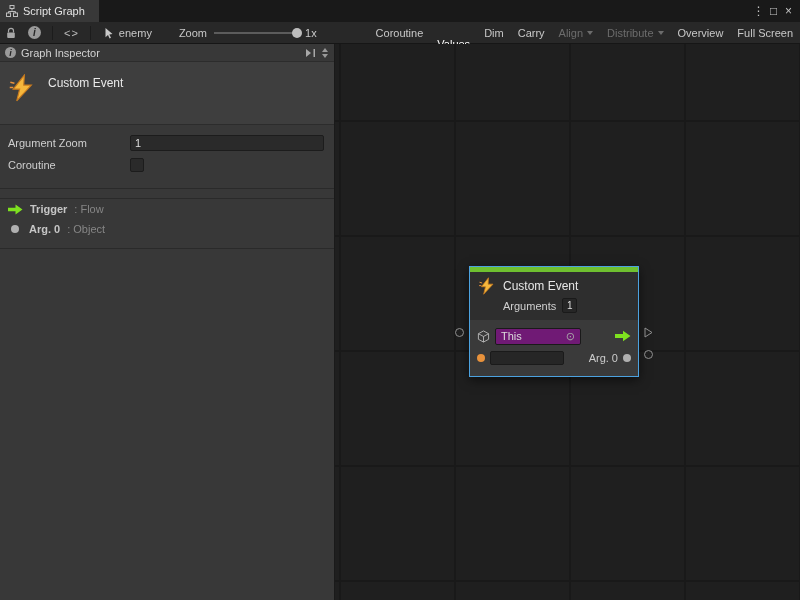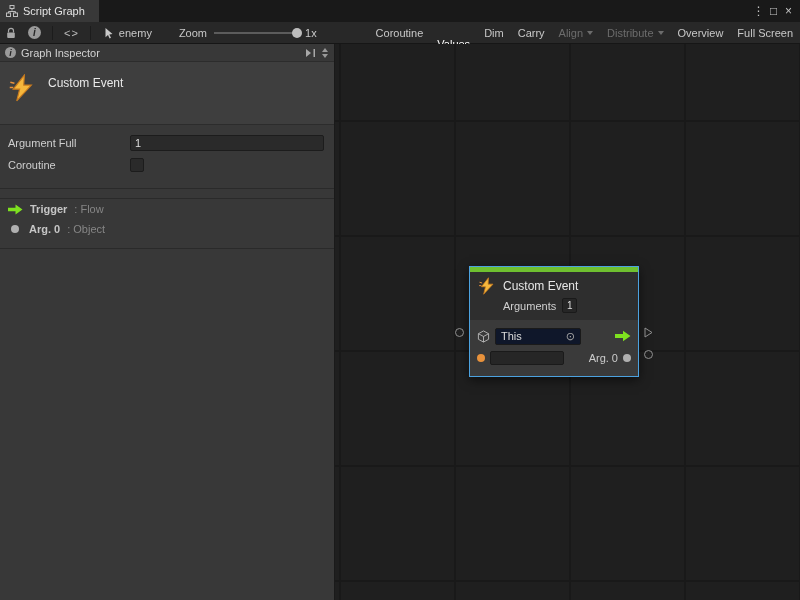--- a/index.html
+++ b/index.html
@@ -70,21 +70,21 @@
 
   
   .node { position:absolute; left:134px; top:222px; width:170px; border:1px solid #4ca2e0; background:#303030; box-shadow:0 3px 10px rgba(0,0,0,.55); }
   .node-accent { height:5px; background:#6fc030; }
   .node-header { background:#2e2e2e; padding:5px 8px 7px; }
   .node-title-row { display:flex; align-items:center; gap:7px; color:#e6e6e6; font-size:12px; }
   .node-args-row { display:flex; align-items:center; gap:6px; margin:3px 0 0 25px; color:#d0d0d0; font-size:11px; }
   .mini-field { min-width:15px; height:15px; background:#262626; border:1px solid #1a1a1a; border-radius:2px; color:#dddddd; font-size:10px; display:flex; align-items:center; justify-content:center; padding:0 3px; }
   .node-body { background:#3a3a3a; padding:5px 7px 7px; }
   .body-row { display:flex; align-items:center; gap:5px; height:22px; }
-  .dropdown { width:86px; height:17px; background:#0f172a; border:1px solid #1a1a1a; border-radius:2px; display:flex; align-items:center; padding:0 5px; color:#dcdcdc; font-size:11px; }
+  .dropdown { width:86px; height:17px; background:#701a75; border:1px solid #1a1a1a; border-radius:2px; display:flex; align-items:center; padding:0 5px; color:#dcdcdc; font-size:11px; }
   .picker { margin-left:auto; color:#a8a8a8; font-size:11px; line-height:1; }
   .node-input { width:74px; height:14px; background:#262626; border:1px solid #1a1a1a; border-radius:2px; font-family:"Liberation Sans", sans-serif; color:#ddd; font-size:10px; padding:0 3px; outline:none; }
   .arrow-slot { margin-left:auto; display:flex; align-items:center; }
   .arg-label { margin-left:auto; color:#cccccc; }
   .port { position:absolute; }
   .port-circle { width:9px; height:9px; border:1px solid #8f8f8f; border-radius:50%; background:#1f1f1f; }
 </style>
 </head>
 <body>
 
@@ -172,21 +172,21 @@
   <div class="event-block">
     <svg width="28" height="28" viewBox="0 0 24 24">
       <path d="M14 1 L4.5 13 h5.5 L7.5 23 L20 9.5 h-6.5 Z" fill="#f6b73c" stroke="#c87a1e" stroke-width="1"></path>
       <path d="M2 7 l3.5 1 M1.5 11.5 h3" stroke="#e8923c" stroke-width="1.3" fill="none"></path>
     </svg>
     <span class="event-title">Custom Event</span>
   </div>
 
   <div class="field-rows">
     <div class="field-row">
-      <span class="field-label">Argument Full</span>
+      <span class="field-label">Argument Zoom</span>
       <input class="text-input" type="text" value="1" style="">
     </div>
     <div class="field-row">
       <span class="field-label">Coroutine</span>
       <span class="checkbox"></span>
     </div>
   </div>
 
   <div class="divider"></div>
 

